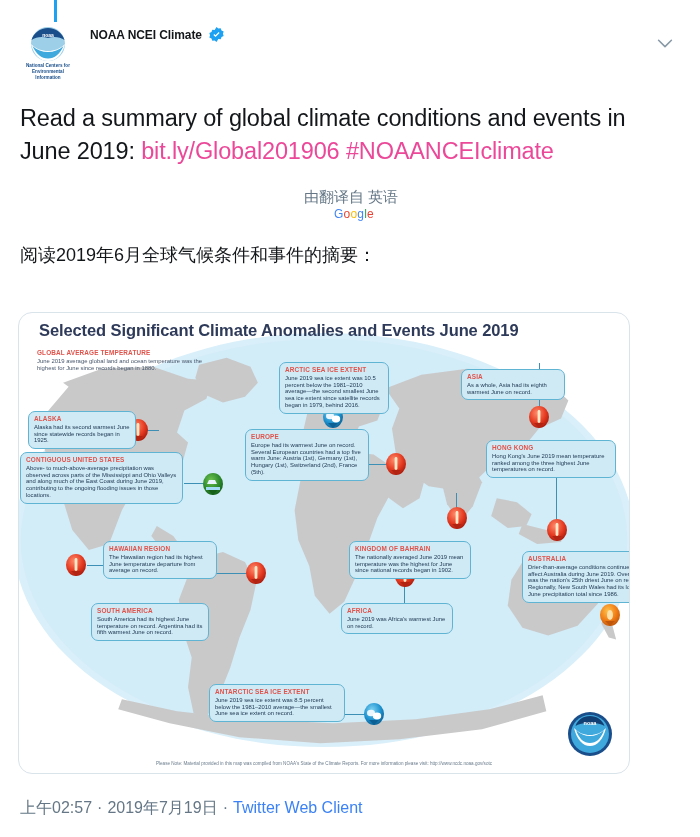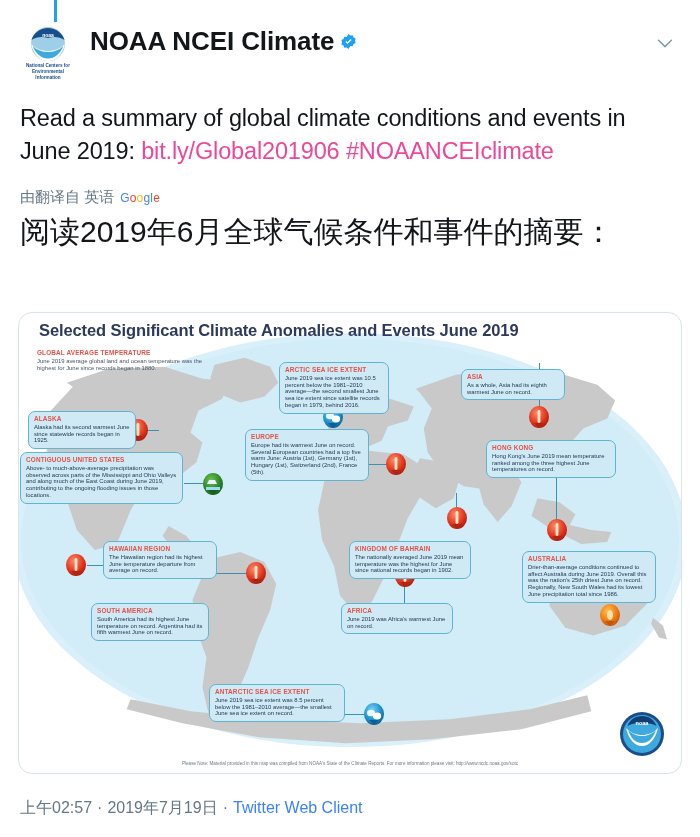--- a/index.html
+++ b/index.html
@@ -32,21 +32,21 @@
     padding-left: 2px;
   }
   .avatar {
     width: 56px; height: 56px; flex: 0 0 56px;
     position: relative; margin-top: 2px;
   }
   .avatar svg { display:block; }
   .names { margin-left: 14px; padding-top: 4px; }
   .name-row { display: flex; align-items: center; }
   .disp-name {
-    font-size: 26px; font-weight: bold; color: #14171a; letter-spacing: -0.1px;
+    font-size: 12px; font-weight: bold; color: #14171a; letter-spacing: -0.1px;
   }
   .verified {
     width: 17px; height: 17px; margin-left: 6px; flex: 0 0 17px;
   }
   .handle {
     font-size: 17px; color: #657786; margin-top: 3px; letter-spacing: -0.1px;
   }
   .caret {
     position: absolute; right: 6px; top: 10px;
     width: 22px; height: 22px; color: #8899a6;
@@ -56,36 +56,36 @@
   .tw-text {
     margin-top: 22px;
     font-size: 23.5px; line-height: 33px; color: #14171a;
     letter-spacing: -0.15px;
     padding-left: 2px;
   }
   .lnk { color: #ec4899; text-decoration: none; }
 
   .translate-bar {
     margin-top: 20px; padding-left: 2px;
-    font-size: 15px; color: #657786; display:flex; align-items:center;
+    font-size: 15px; color: #657786; display:flex; align-items:center;flex-direction:column;
   }
   .translate-bar .tb-label { color:#657786; }
   .gword { margin-left: 6px; font-size: 12px; font-weight: 500; letter-spacing: 0.2px; }
   .g1{color:#4285F4}.g2{color:#EA4335}.g3{color:#FBBC05}.g4{color:#4285F4}.g5{color:#34A853}.g6{color:#EA4335}
 
   .tw-trans {
-    margin-top: 9px; padding-left: 2px;
-    font-size: 30px; line-height: 32px; color: #14171a;
+    margin-top: 18px; padding-left: 2px;
+    font-size: 18px; line-height: 32px; color: #14171a;
   }
   .tw-trans .lnk { display:block; }
 
   
   .map-card {
     position: absolute; left: 18px; top: 312px;
-    width: 664px; height: 462px;
+    width: 612px; height: 462px;
     border: 1px solid #d9e3ea; border-radius: 14px;
     background: #ffffff; overflow: hidden;
   }
   .map-title {
     position: absolute; left: 20px; top: 8px;
     font-size: 16.5px; font-weight: bold; color: #2e3a59;
     letter-spacing: -0.1px;
   }
   .globe-wrap { position: absolute; inset: 0; }
   .globe-wrap svg { display:block; width:100%; height:100%; }

